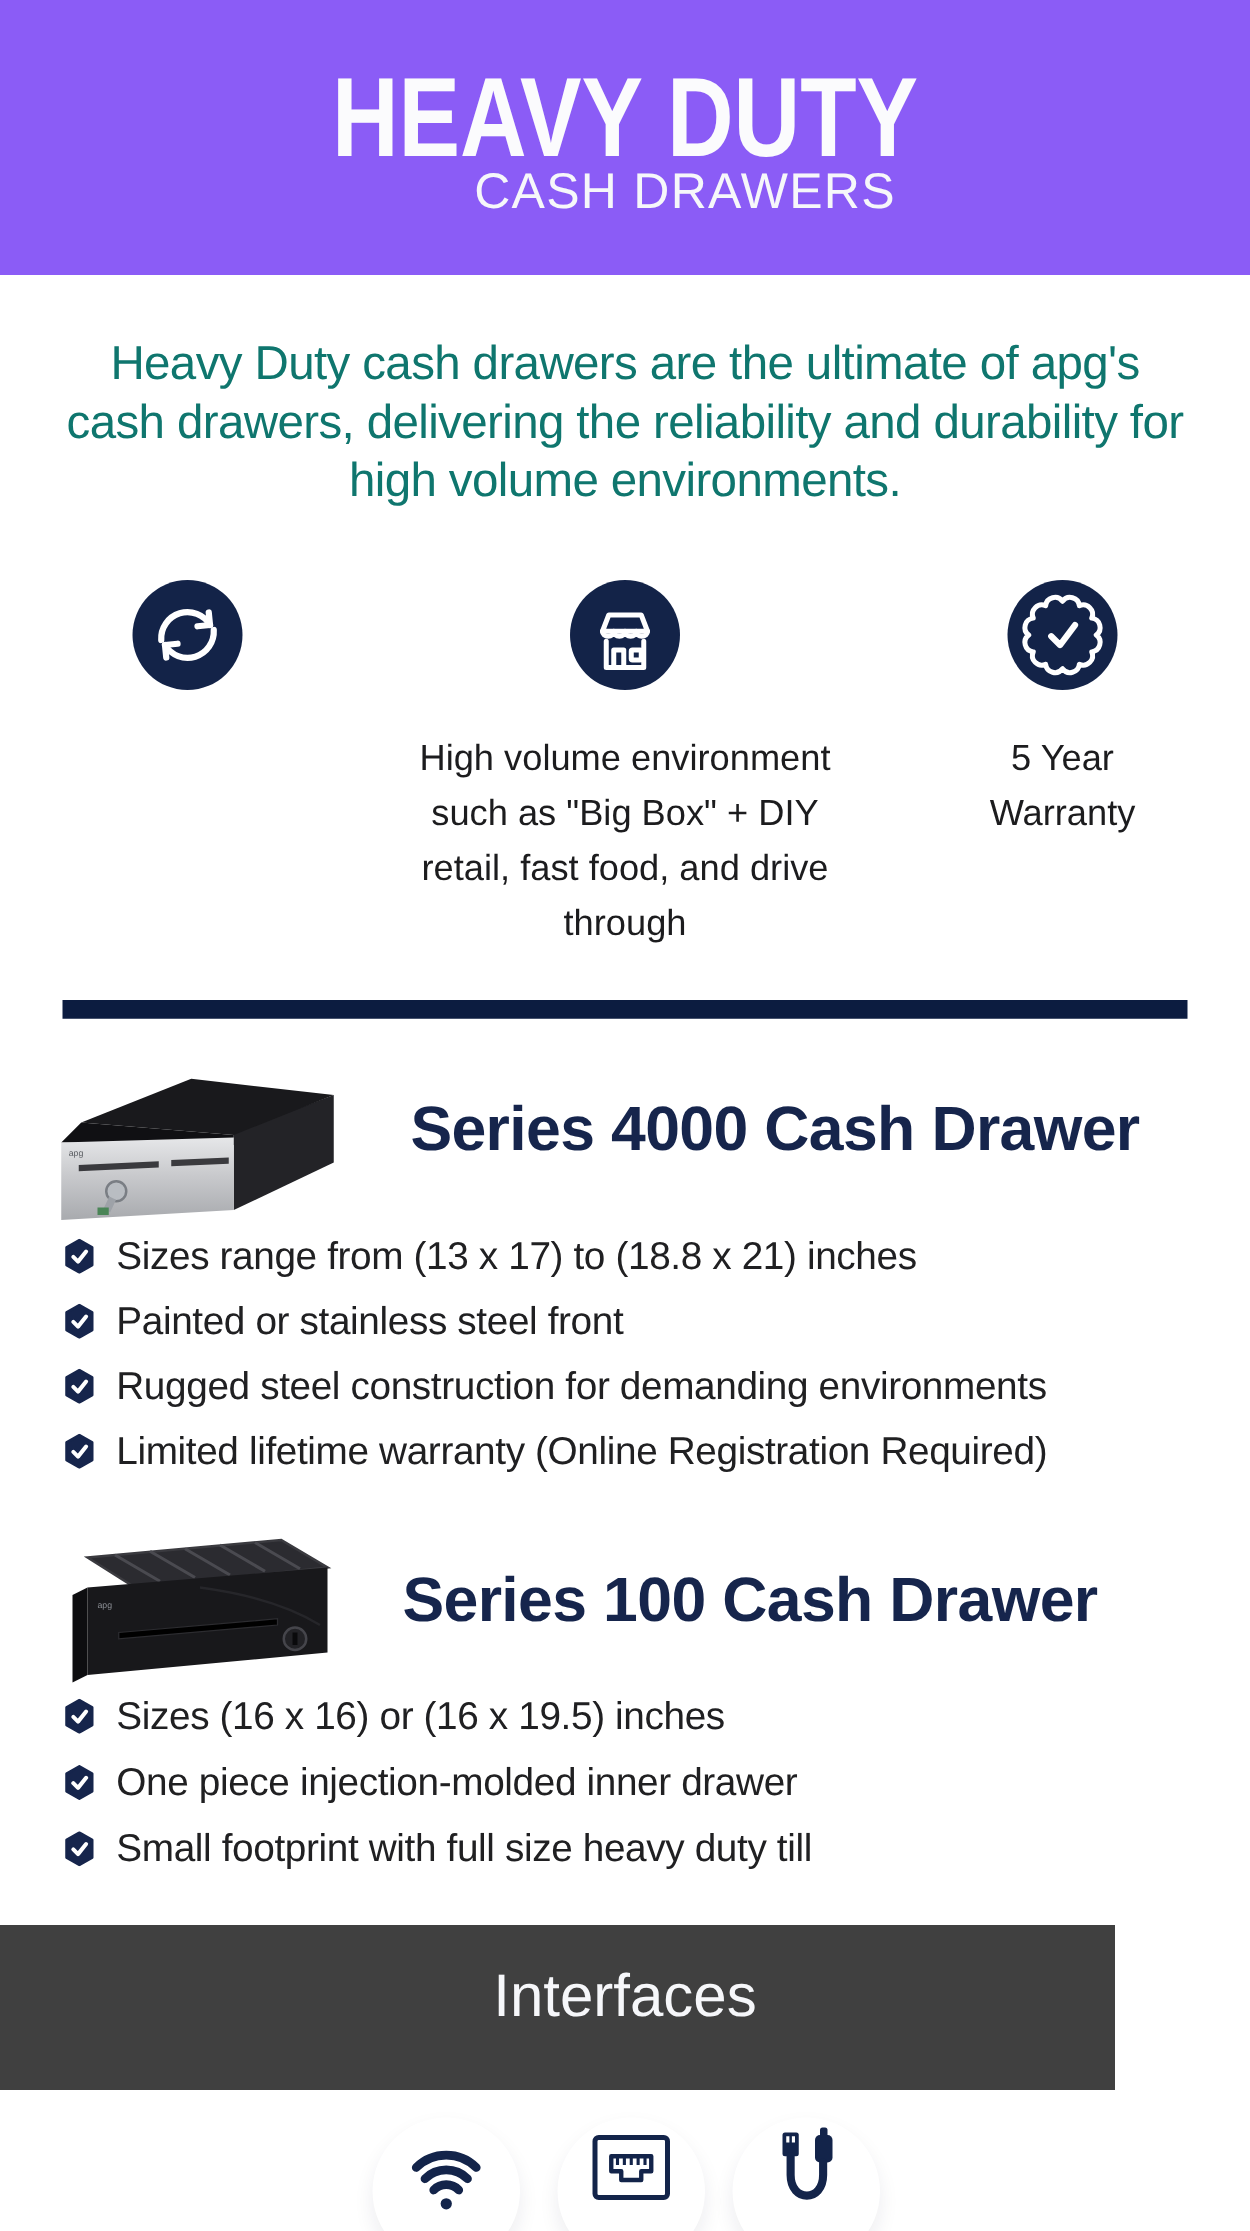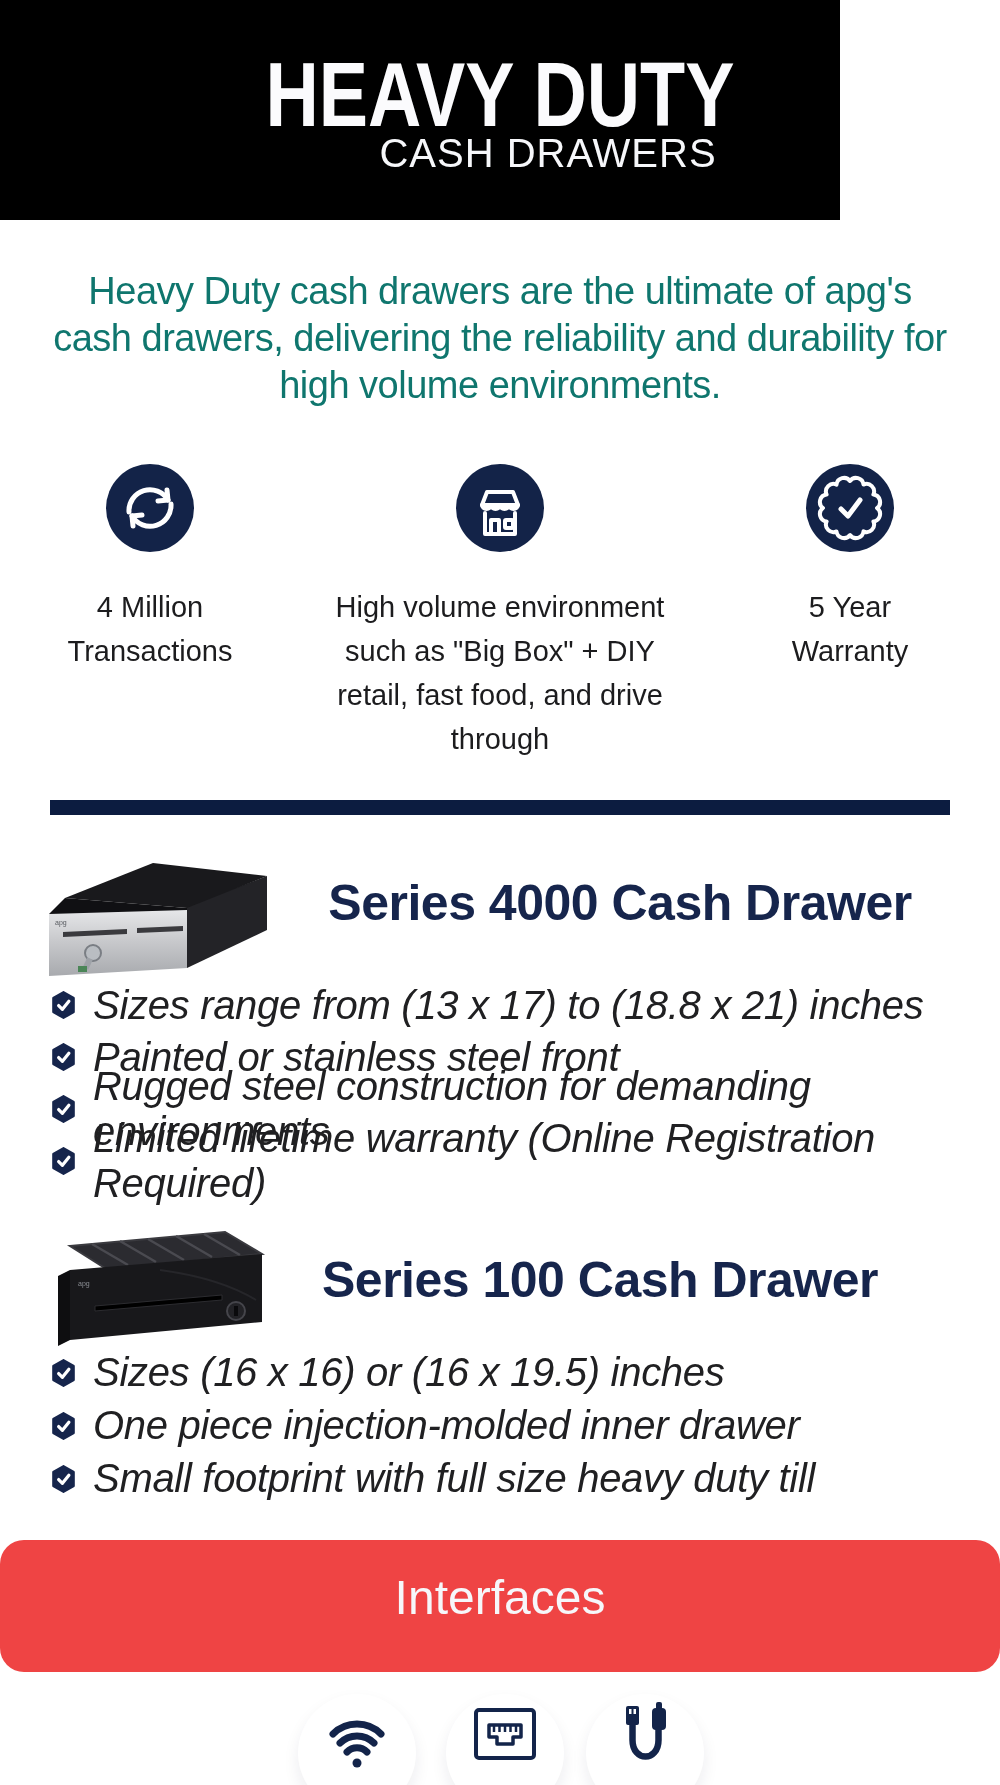--- a/index.html
+++ b/index.html
@@ -4,21 +4,21 @@
 <style>
   * { margin:0; padding:0; box-sizing:border-box; }
   html,body { width:1000px; }
   body {
     position:relative; width:1000px; height:1785px; background:#ffffff;
     font-family:"Liberation Sans", sans-serif; color:#1d1d1f; overflow:hidden;
   }
   .abs { position:absolute; }
 
   
-  .header { top:0; left:0; width:840px; height:220px; background:#000000;text-decoration:underline; }
+  .header { top:0; left:0; width:1000px; height:220px; background:#8b5cf6;text-decoration:underline; }
   .header h1 {
     position:absolute; top:50px; left:0; width:1000px; text-align:center;
     color:#fbfbfd; font-size:90px; font-weight:bold; line-height:1;
     letter-spacing:0px; transform:scaleX(0.82); transform-origin:center;
     white-space:nowrap;
   }
   .header .subtitle {
     position:absolute; top:133px; left:0; width:1000px; text-align:center;
     color:#f6f7fa; font-size:40px; font-weight:400; line-height:1; letter-spacing:1px;margin-left:48px;
   }
@@ -54,24 +54,24 @@
   .t100  { top:1245px; left:290px; width:620px;margin-top:10px; }
   .img4000 { top:850px; left:35px; }
   .img100  { top:1218px; left:40px; }
 
   .features { left:50px; width:910px; }
   .f4000 { top:979px; }
   .f100  { top:1346px; }
   .feature-row { display:flex; align-items:center; height:52px; }
   .f100 .feature-row { height:53px; }
   .feature-row .badge { flex:0 0 auto; margin-right:16px; display:flex; }
-  .feature-row .ftext { font-size:40px; color:#202022; letter-spacing:-0.3px;font-style:italic; }
-
-  
-  .interfaces { top:1540px; left:0; width:1000px; height:132px; background:#ef4444;border-radius:24px; }
+  .feature-row .ftext { font-size:31px; color:#202022; letter-spacing:-0.3px; }
+
+  
+  .interfaces { top:1540px; left:0; width:892px; height:132px; background:#404040; }
   .interfaces .ititle {
     position:absolute; top:34px; left:0; width:1000px; text-align:center;
     color:#f6f7fa; font-size:48px; font-weight:400; line-height:1;
   }
 
   
   .halo {
     width:118px; height:118px; border-radius:50%; background:#ffffff;
     box-shadow:0 8px 16px rgba(20,30,60,0.08);
   }
@@ -89,21 +89,20 @@
 
 <div class="abs benefit b1">
   <div class="circle">
     <svg width="80" height="80" viewBox="0 0 80 80" fill="none" stroke="#ffffff" stroke-width="5" stroke-linecap="round" stroke-linejoin="round">
       <path d="M19,44 A21,21 0 0 1 58,32"></path>
       <polyline points="57,22 58,32 48,33"></polyline>
       <path d="M61,36 A21,21 0 0 1 22,48"></path>
       <polyline points="23,58 22,48 32,47"></polyline>
     </svg>
   </div>
-  <div class="caption">4 Million Transactions</div>
 </div>
 
 <div class="abs benefit b2">
   <div class="circle">
     <svg width="80" height="80" viewBox="0 0 80 80" fill="none" stroke="#ffffff" stroke-width="4" stroke-linecap="round" stroke-linejoin="round">
       <path d="M27,24 H53 L58,37 H22 Z"></path>
       <path d="M22,37 a4.5,4 0 0 0 9,0 a4.5,4 0 0 0 9,0 a4.5,4 0 0 0 9,0 a4.5,4 0 0 0 9,0"></path>
       <path d="M25,45 V66 H55 V45"></path>
       <path d="M31,66 V52 h8 V66"></path>
       <rect x="45" y="52" width="8" height="8" rx="1"></rect>

